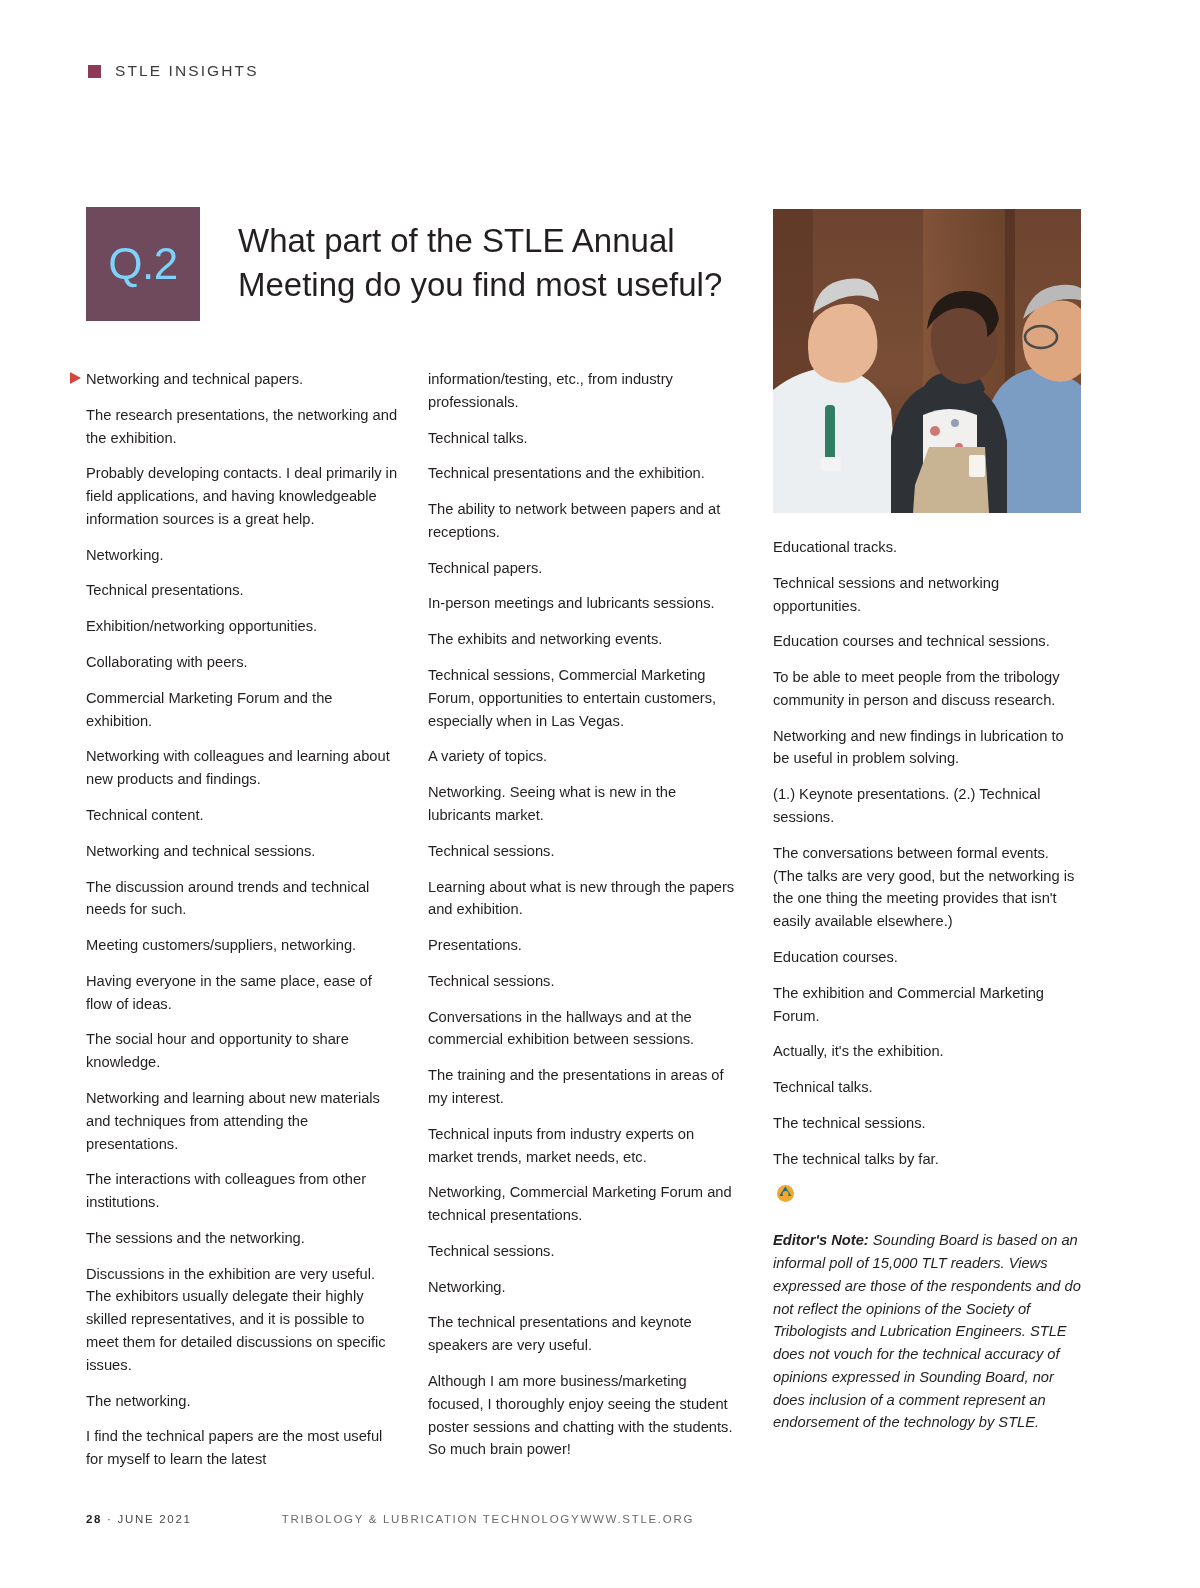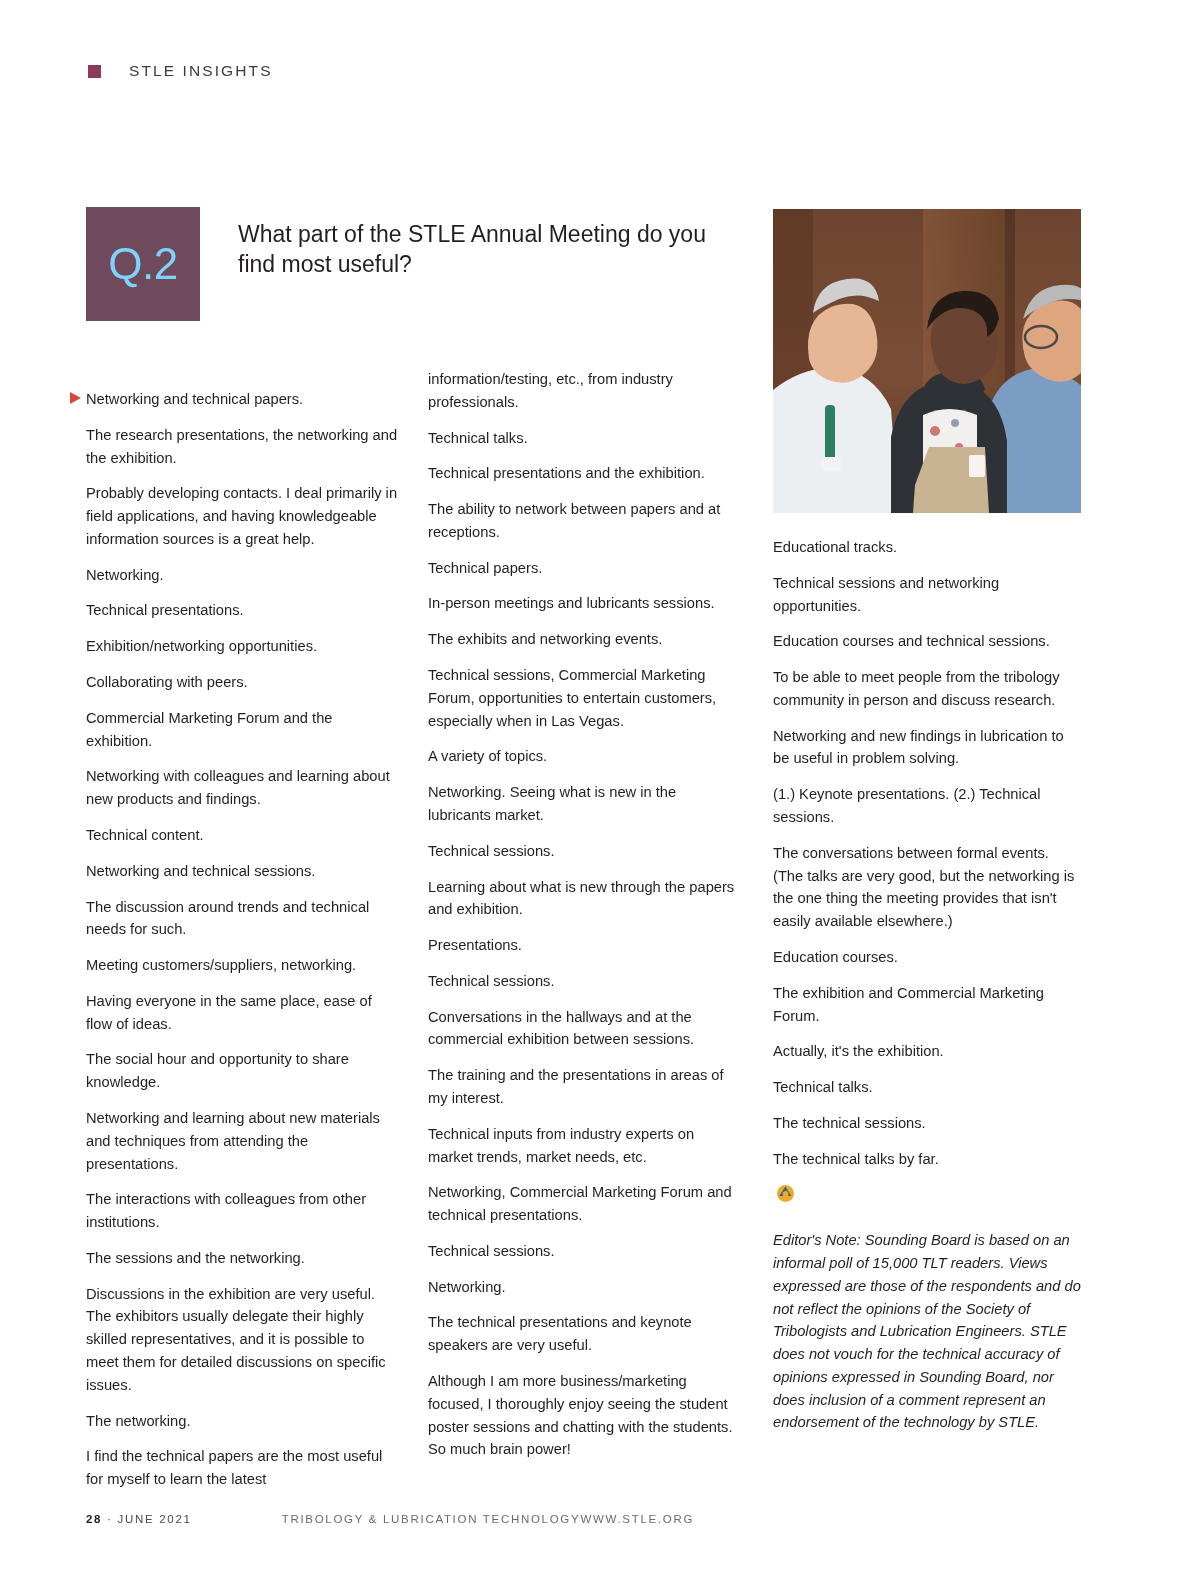--- a/index.html
+++ b/index.html
@@ -21,21 +21,21 @@
     inset: 0;
   }
 
   
   .header {
     position: absolute;
     left: 88px;
     top: 62px;
     display: flex;
     align-items: center;
-    gap: 28px;
+    gap: 14px;
   }
   .header .sq {
     width: 13px;
     height: 13px;
     background: #8c3a56;
     display: block;
   }
   .header .label {
     font-size: 15.5px;
     letter-spacing: 2.1px;
@@ -61,21 +61,21 @@
     font-weight: 400;
     letter-spacing: -0.5px;
     line-height: 1;
   }
 
   .question {
     position: absolute;
     left: 238px;
     top: 219px;
     width: 510px;
-    font-size: 23px;
+    font-size: 33px;
     line-height: 1.32;
     color: #231f20;
     font-weight: 400;
   }
 
   
   .photo {
     position: absolute;
     left: 773px;
     top: 209px;
@@ -89,21 +89,21 @@
   
   .col {
     position: absolute;
     font-size: 14.7px;
     line-height: 1.55;
     color: #231f20;
   }
   .col p {
     margin: 0 0 13px 0;
   }
-  .col1 { left: 86px; top: 388px; width: 312px; }
+  .col1 { left: 86px; top: 368px; width: 312px; }
   .col2 { left: 428px; top: 368px; width: 312px; }
   .col3 { left: 773px; top: 536px; width: 310px; }
 
   .first-item {
     position: relative;
     padding-left: 0;
   }
   .arrow {
     position: absolute;
     left: -16px;
@@ -116,21 +116,21 @@
   }
 
   .editors-note {
     margin-top: 20px;
     font-style: italic;
     font-size: 14.7px;
     line-height: 1.55;
   }
   .editors-note b {
     font-style: italic;
-    font-weight: normal;
+    font-weight: bold;
   }
 
   .endmark {
     display: inline-block;
     vertical-align: -3px;
     margin-left: 4px;
   }
 
   
   .footer {

